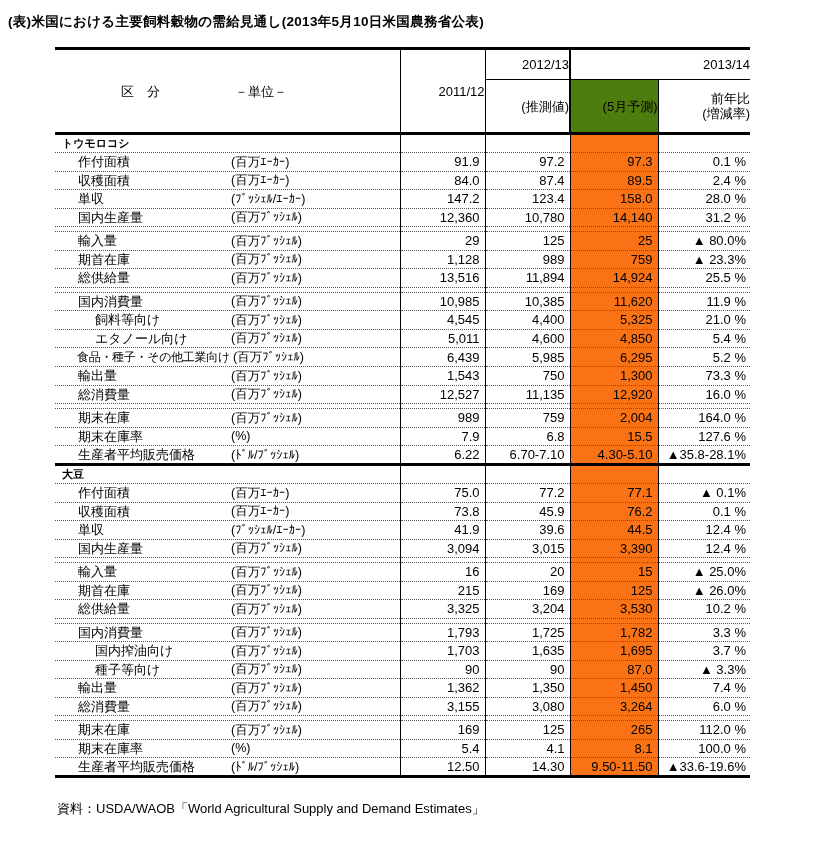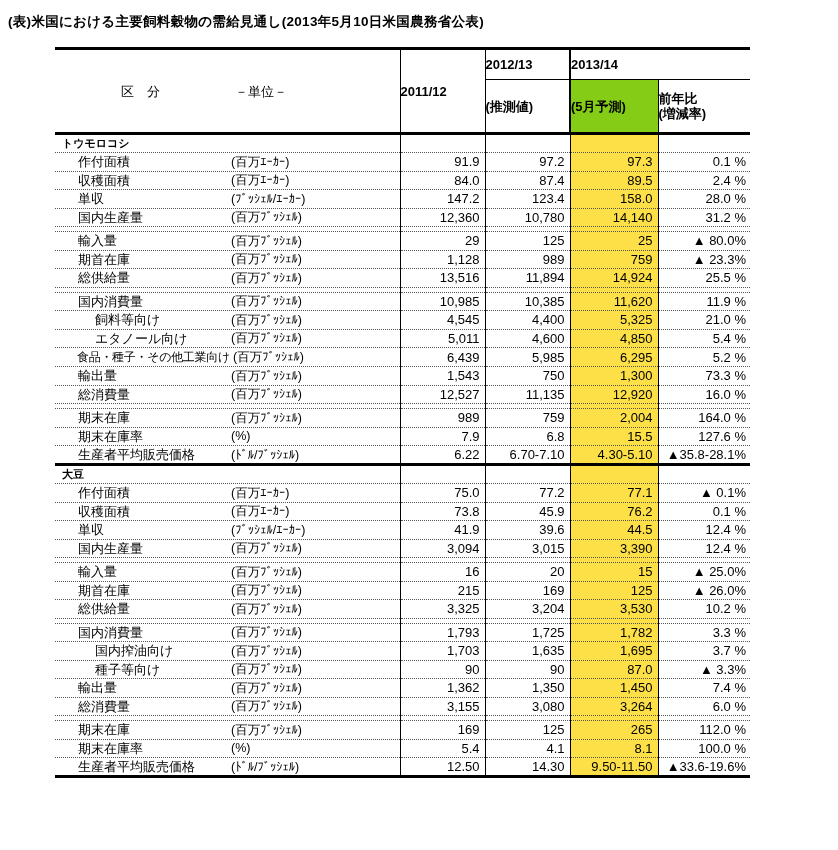--- a/index.html
+++ b/index.html
@@ -20,43 +20,43 @@
   thead th{line-height:15px;}
   tr.h1 th{border-top:3px solid #000;height:29px;}
   tr.h2 th{height:52px;border-bottom:3px solid #000;}
   th.rs{border-bottom:3px solid #000;}
   th.c2011{border-left:1px solid #000;}
   th.c2012{border-left:1px solid #000;}
   th.c2013{border-left:2px solid #000;}
   th.subline{border-bottom:1px solid #000;}
   th.blue2{border-left:2px solid #000;}
   th.yoyh{border-left:1px solid #000;}
-  th.hdr{text-align:left;font-weight:bold;}
+  th.hdr{text-align:right;}
   .catunit{position:relative;height:100%;}
   .catunit .cat{position:absolute;left:66px;top:50%;transform:translateY(-50%);white-space:nowrap;}
   .catunit .unitlab{position:absolute;left:180px;top:50%;transform:translateY(-50%);white-space:nowrap;}
   
   tbody td{border-bottom:1px dotted #555;line-height:17px;}
   tr.data{height:18.5px;}
   tr.section{height:19px;}
   tr.section td{border-top:3px solid #000;}
   tr.sep{height:5px;}
   tr.last td{border-bottom:3px solid #000;}
   td.lab{position:relative;text-align:left;white-space:nowrap;}
   td.lab .rowlabel{display:inline-block;white-space:nowrap;}
   td.lab .rowlabel.ind1{padding-left:23px;}
   td.lab .rowlabel.ind2{padding-left:40px;}
   td.lab .unit{position:absolute;left:176px;top:50%;transform:translateY(-50%);font-size:12.5px;white-space:nowrap;}
   tr.long td.lab .rowlabel.ind2{padding-left:22px;font-size:12px;letter-spacing:-.3px;}
   tr.long td.lab .unit{left:178px;}
   td.seclab{font-weight:bold;padding-left:7px;font-size:11px;}
   td.n{text-align:right;padding-right:5px;border-left:1px solid #000;white-space:nowrap;}
-  td.blue{background:#fde047;margin-top:8px;}
+  td.blue{background:#f97316;margin-top:8px;}
   td.nyoy{text-align:right;padding-right:4px;border-left:1px solid #000;white-space:nowrap;}
-  th.blueh{background:#84cc16;}
+  th.blueh{background:#4d7c0f;}
   
   .footer{position:absolute;left:57px;top:800px;font-size:13px;line-height:18px;white-space:nowrap;}
 </style>
 </head>
 <body>
 
 <div class="title">(表)米国における主要飼料穀物の需給見通し(2013年5月10日米国農務省公表)</div>
 
 <table class="sd">
   <colgroup>
@@ -358,13 +358,14 @@
         <td class="lab"><span class="rowlabel ind1">生産者平均販売価格</span><span class="unit">(ﾄﾞﾙ/ﾌﾞｯｼｪﾙ)</span></td>
         <td class="n">12.50</td>
         <td class="n">14.30</td>
         <td class="n blue">9.50-11.50</td>
         <td class="nyoy">▲33.6-19.6%</td>
       </tr>
     </tbody>
 </table>
 
 <div class="footer">
+  <div>資料：USDA/WAOB「World Agricultural Supply and Demand Estimates」</div>
 </div>
 
 </body></html>

